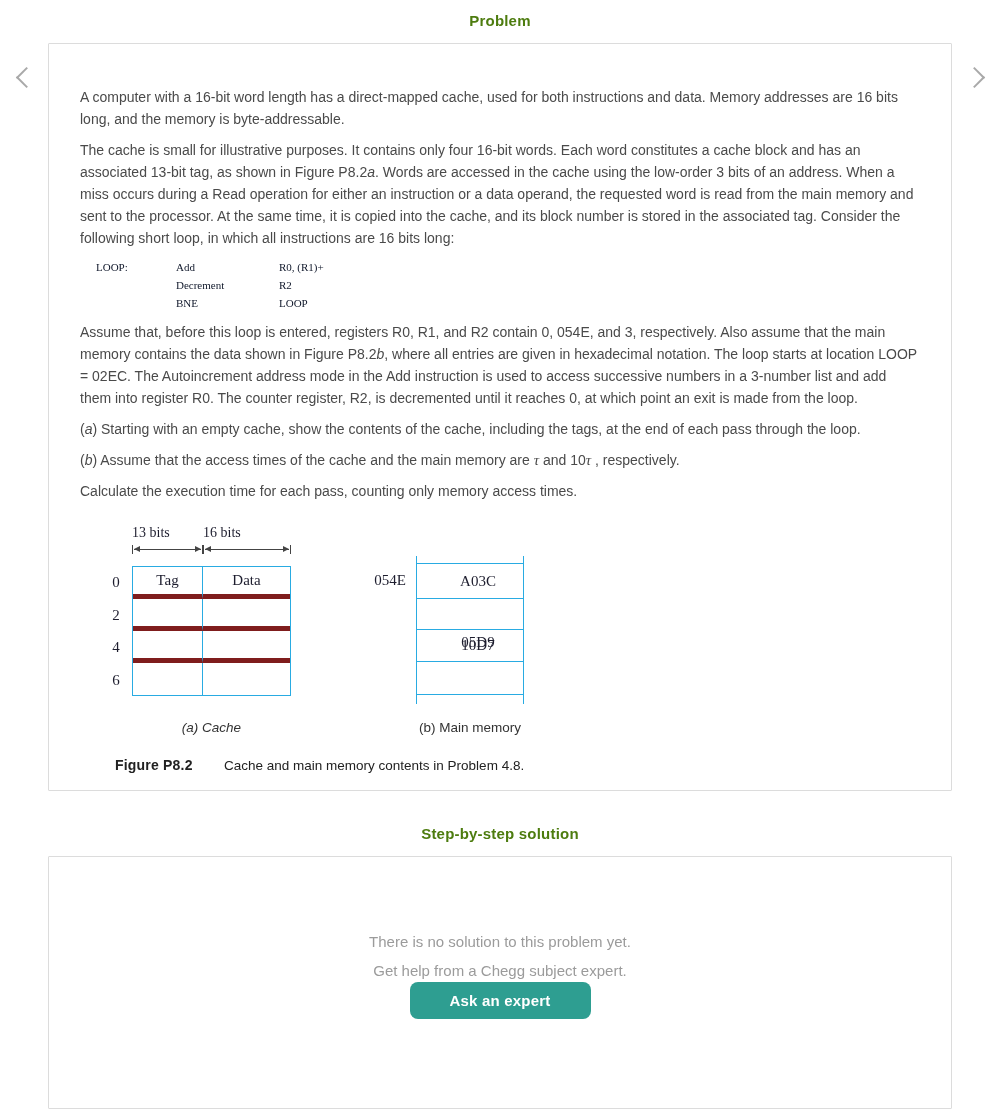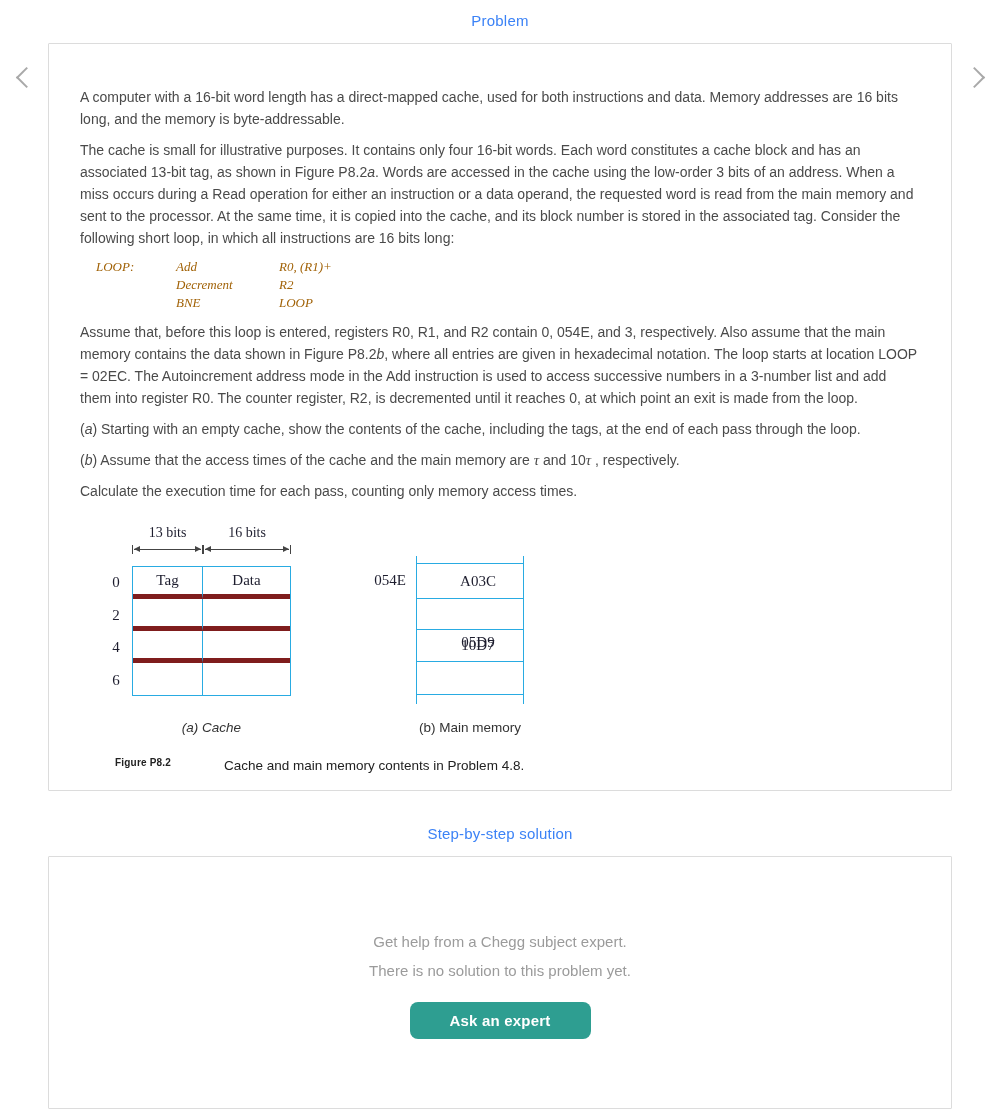--- a/index.html
+++ b/index.html
@@ -3,21 +3,21 @@
 <meta charset="utf-8">
 <style>
   * { margin:0; padding:0; box-sizing:border-box; }
   html,body { background:#fff; }
   body {
     width:1000px; height:1112px; position:relative;
     font-family:"Liberation Sans", sans-serif;
     color:#4a4a4a;
   }
   .section-heading {
-    text-align:center; color:#3b82f6; font-size:15px; font-weight:normal;
+    text-align:center; color:#4d7c0f; font-size:15px; font-weight:bold;
     letter-spacing:.2px;
   }
   #problem-heading { padding-top:12px; }
   #solution-heading { margin-top:34px; }
 
   .card {
     margin:14px 48px 0 48px;
     border:1px solid #dcdcdc; background:#fff; border-radius:1px;
   }
   #problem-card { height:748px; padding:42px 31px 0 31px; overflow:hidden; }
@@ -32,32 +32,32 @@
   .chev.l { transform:rotate(45deg); }
   .chev.r { transform:rotate(225deg); }
 
   
   .ptext { font-size:14px; line-height:22px; margin-bottom:9px; color:#4a4a4a; }
   .ptext i { font-style:italic; }
   .tau { font-style:italic; font-family:"Liberation Serif", serif; font-size:15px; }
 
   
   .code-block {
-    font-family:"Liberation Serif", serif; font-size:13px; line-height:18px;
-    color:#a16207; margin:5px 0 9px 16px;font-style:italic;
+    font-family:"Liberation Serif", serif; font-size:11px; line-height:18px;
+    color:#0f172a; margin:5px 0 9px 16px;
   }
   .code-row { display:flex; }
   .code-label { width:80px; }
   .code-op { width:103px; }
 
   
   .figure-area { position:relative; height:262px; margin-top:22px; }
   .serif { font-family:"Liberation Serif", serif; color:#1d1d2e; }
 
-  .bit-label { position:absolute; top:1px; text-align:center; font-size:14px; }
+  .bit-label { position:absolute; top:1px; font-size:14px; }
   .bit-arrow { position:absolute; top:21px; height:9px;
                border-left:1px solid #444; border-right:1px solid #444; }
   .bit-arrow::before { content:""; position:absolute; left:1px; right:1px; top:4px; height:1px; background:#444; }
   .ah { position:absolute; top:1px; width:0; height:0;
         border-top:3.5px solid transparent; border-bottom:3.5px solid transparent; }
   .ah-l { left:1px;  border-right:6px solid #444; }
   .ah-r { right:1px; border-left:6px solid #444; }
 
   .cache-row-label { position:absolute; left:28px; width:16px; height:16px;
                      line-height:16px; text-align:center; font-size:15px; }
@@ -72,29 +72,29 @@
 
   .mem-table { position:absolute; left:336px; top:32px; width:108px; height:148px;
                border-left:1px solid #29abe2; border-right:1px solid #29abe2; }
   .mem-hline { position:absolute; left:0; right:0; height:1px; background:#29abe2; }
   .mem-cell { position:absolute; left:16px; right:0; display:flex; align-items:center;
               justify-content:center; font-size:15px; }
   .mem-addr { position:absolute; left:266px; top:48px; width:60px; height:17px;
               text-align:right; font-size:15px; line-height:17px; }
 
   .fig-sub { position:absolute; top:196px; text-align:center; font-size:13.5px; color:#333; }
-  .fig-caption-label { position:absolute; left:35px; top:233px; font-size:10px;
+  .fig-caption-label { position:absolute; left:35px; top:233px; font-size:14px;
                        font-weight:bold; color:#222; letter-spacing:.2px; }
   .fig-caption-text { position:absolute; left:144px; top:234px; font-size:13.5px; color:#222; }
 
   
   .empty-line { font-size:15px; line-height:22px; color:#9b9b9b; }
   .empty-line + .empty-line { margin-top:7px; }
   .ask-btn {
-    margin-top:20px; display:inline-block; background:#2e9e91; color:#fff;
+    display:inline-block; background:#2e9e91; color:#fff;
     border:none; border-radius:8px; font-family:"Liberation Sans", sans-serif;
     font-size:15px; font-weight:bold; padding:0 28px; height:37px; line-height:37px;
     min-width:181px; cursor:pointer; letter-spacing:.2px;
   }
 </style>
 </head>
 <body>
 
 <div class="section-heading" id="problem-heading">Problem</div>
 
@@ -197,16 +197,16 @@
 
     <div class="fig-caption-label">Figure P8.2</div>
     <div class="fig-caption-text">Cache and main memory contents in Problem 4.8.</div>
   </div>
 
 </div>
 
 <div class="section-heading" id="solution-heading">Step-by-step solution</div>
 
 <div class="card" id="solution-card">
+  <div class="empty-line">There is no solution to this problem yet.</div>
   <div class="empty-line">Get help from a Chegg subject expert.</div>
-  <div class="empty-line">There is no solution to this problem yet.</div>
   <button class="ask-btn">Ask an expert</button>
 </div>
 
 </body></html>

